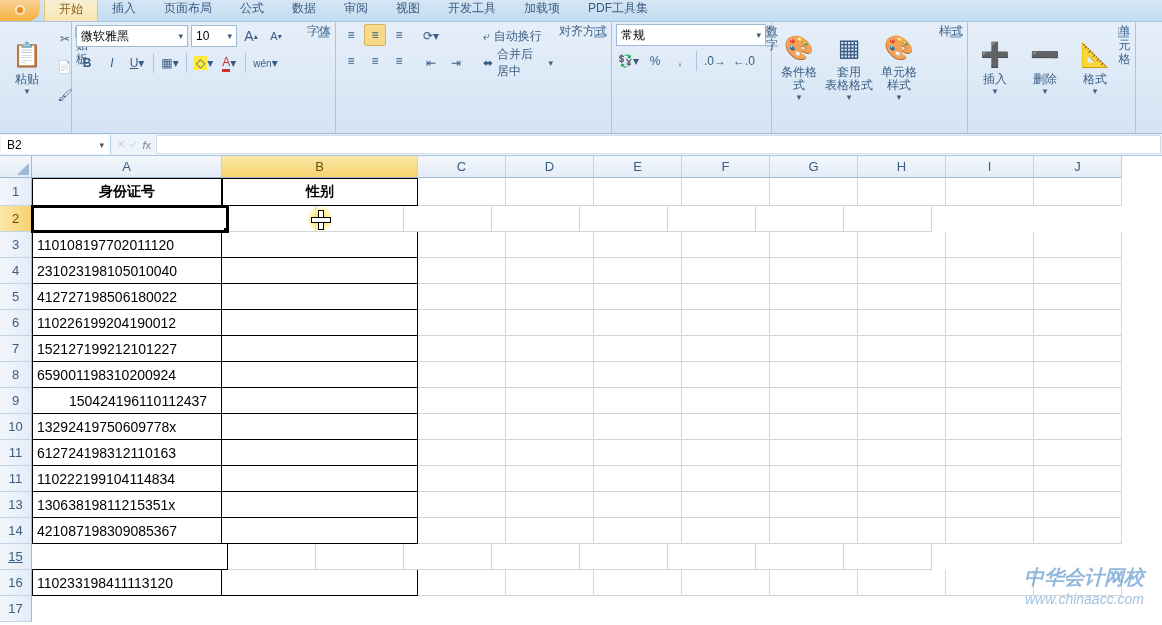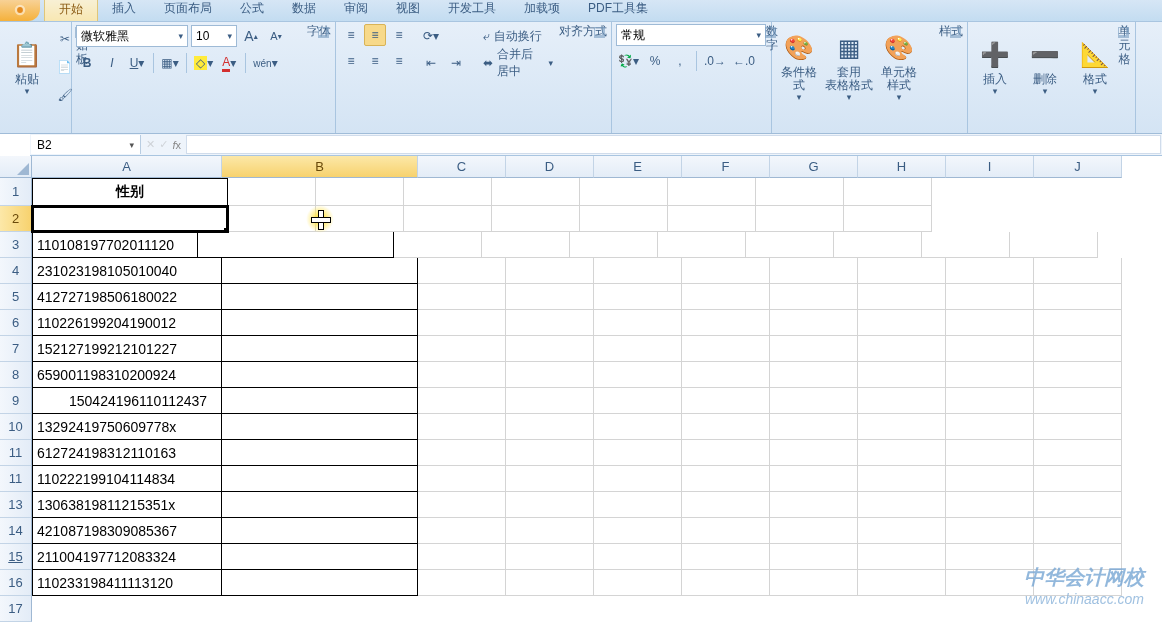--- a/index.html
+++ b/index.html
@@ -28,21 +28,21 @@
 .combo .arr{font-size:9px;color:#3b5d83;}
 .sep { width: 1px; height: 20px; background: #a9c5e0; margin: 0 2px; }
 .font-col{display:flex;flex-direction:column;gap:3px;}
 .align-grid{display:grid;grid-template-columns:repeat(3,22px);grid-template-rows:repeat(2,24px);gap:2px;}
 .align-grid .sbtn{border:1px solid transparent;}
 .align-grid .sbtn.sel{background:#f7d98a;border:1px solid #d8b357;}
 .wide-btn{display:flex;align-items:center;height:24px;padding:0 6px;font-size:12px;color:#3b5d83;gap:4px;border-radius:2px;}
 .num-col{display:flex;flex-direction:column;gap:3px;}
 
 
-.fbar { height: 22px; border-bottom: 1px solid #a9c5e0; display: flex; align-items: stretch; background: #eef4fb; margin-left: 30px; }
+.fbar { height: 22px; border-bottom: 1px solid #a9c5e0; display: flex; align-items: stretch; background: #eef4fb; }
 .namebox { width: 110px; border-right: 1px solid #b8cde2; display: flex; align-items: center; padding: 0 6px; font-size: 12px; background: #fff; margin:1px; justify-content:space-between;}
 .namebox .arr{font-size:9px;color:#555;}
 .fx-ctrl { display: flex; align-items: center; padding: 0 4px; gap: 4px; }
 .fx-ctrl span{font-size:11px;color:#888;}
 .fx-input { flex: 1; background: #fff; margin:1px; border:1px solid #d0dceb;}
 
 
 .grid { position: relative; }
 .corner { position: absolute; left: 0; top: 0; width: 32px; height: 22px; background: linear-gradient(#f3f7fc,#e3ecf7); border-right: 1px solid #9fb8d3; border-bottom: 1px solid #9fb8d3; }
 .corner::after{content:"";position:absolute;right:2px;bottom:2px;border:6px solid transparent;border-right-color:#9fb8d3;border-bottom-color:#9fb8d3;}
@@ -288,20 +288,21 @@
       <div class="rowhead" style="height: 26px;">11</div>
       <div class="rowhead" style="height: 26px;">11</div>
       <div class="rowhead" style="height: 26px;">13</div>
       <div class="rowhead" style="height: 26px;">14</div>
       <div class="rowhead" style="height: 26px; text-decoration: underline;">15</div>
       <div class="rowhead" style="height: 26px;">16</div>
       <div class="rowhead" style="height: 26px;">17</div>
     </div>
   <div class="cells" id="cells">
       <div class="cellrow">
+        <div class="cell hdr-cell" style="width: 190px; height: 28px;">身份证号</div>
         <div class="cell hdr-cell" style="width: 196px; height: 28px;">性别</div>
         <div class="cell" style="width: 88px; height: 28px;"></div>
         <div class="cell" style="width: 88px; height: 28px;"></div>
         <div class="cell" style="width: 88px; height: 28px;"></div>
         <div class="cell" style="width: 88px; height: 28px;"></div>
         <div class="cell" style="width: 88px; height: 28px;"></div>
         <div class="cell" style="width: 88px; height: 28px;"></div>
         <div class="cell" style="width: 88px; height: 28px;"></div>
         <div class="cell" style="width: 88px; height: 28px;"></div>
       </div>
@@ -310,21 +311,21 @@
         <div class="cell" style="width: 88px; height: 26px;"></div>
         <div class="cell" style="width: 88px; height: 26px;"></div>
         <div class="cell" style="width: 88px; height: 26px;"></div>
         <div class="cell" style="width: 88px; height: 26px;"></div>
         <div class="cell" style="width: 88px; height: 26px;"></div>
         <div class="cell" style="width: 88px; height: 26px;"></div>
         <div class="cell" style="width: 88px; height: 26px;"></div>
         <div class="cell" style="width: 88px; height: 26px;"></div>
       </div>
       <div class="cellrow">
-        <div class="cell data-cell" style="width: 166px; height: 26px;">110108197702011120</div>
+        <div class="cell data-cell" style="width: 190px; height: 26px;">110108197702011120</div>
         <div class="cell data-cell colB" style="width: 196px; height: 26px;"></div>
         <div class="cell" style="width: 88px; height: 26px;"></div>
         <div class="cell" style="width: 88px; height: 26px;"></div>
         <div class="cell" style="width: 88px; height: 26px;"></div>
         <div class="cell" style="width: 88px; height: 26px;"></div>
         <div class="cell" style="width: 88px; height: 26px;"></div>
         <div class="cell" style="width: 88px; height: 26px;"></div>
         <div class="cell" style="width: 88px; height: 26px;"></div>
         <div class="cell" style="width: 88px; height: 26px;"></div>
       </div>
@@ -454,21 +455,20 @@
         <div class="cell" style="width: 88px; height: 26px;"></div>
         <div class="cell" style="width: 88px; height: 26px;"></div>
         <div class="cell" style="width: 88px; height: 26px;"></div>
         <div class="cell" style="width: 88px; height: 26px;"></div>
         <div class="cell" style="width: 88px; height: 26px;"></div>
         <div class="cell" style="width: 88px; height: 26px;"></div>
         <div class="cell" style="width: 88px; height: 26px;"></div>
         <div class="cell" style="width: 88px; height: 26px;"></div>
       </div>
       <div class="cellrow">
-        <div class="cell data-cell" style="width: 190px; height: 26px;">211004197712083324</div>
         <div class="cell data-cell colB" style="width: 196px; height: 26px;"></div>
         <div class="cell" style="width: 88px; height: 26px;"></div>
         <div class="cell" style="width: 88px; height: 26px;"></div>
         <div class="cell" style="width: 88px; height: 26px;"></div>
         <div class="cell" style="width: 88px; height: 26px;"></div>
         <div class="cell" style="width: 88px; height: 26px;"></div>
         <div class="cell" style="width: 88px; height: 26px;"></div>
         <div class="cell" style="width: 88px; height: 26px;"></div>
         <div class="cell" style="width: 88px; height: 26px;"></div>
       </div>

